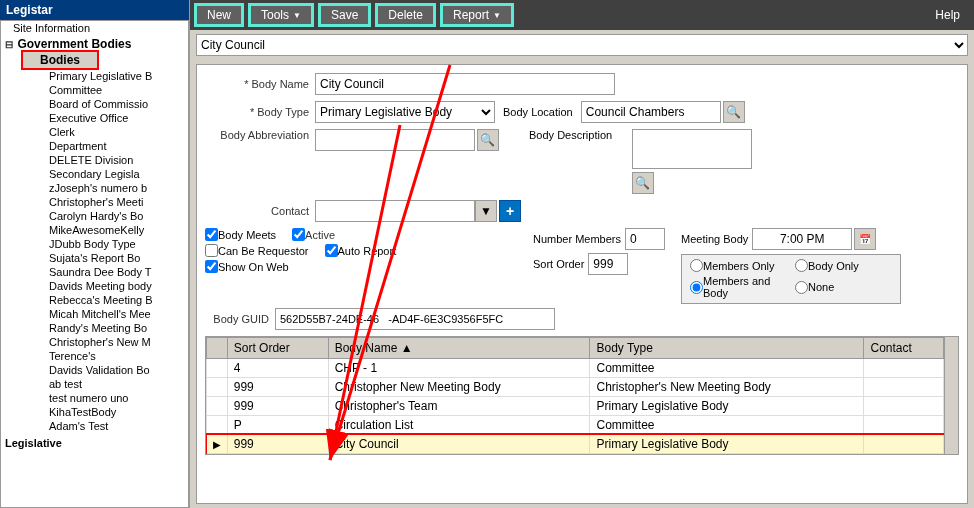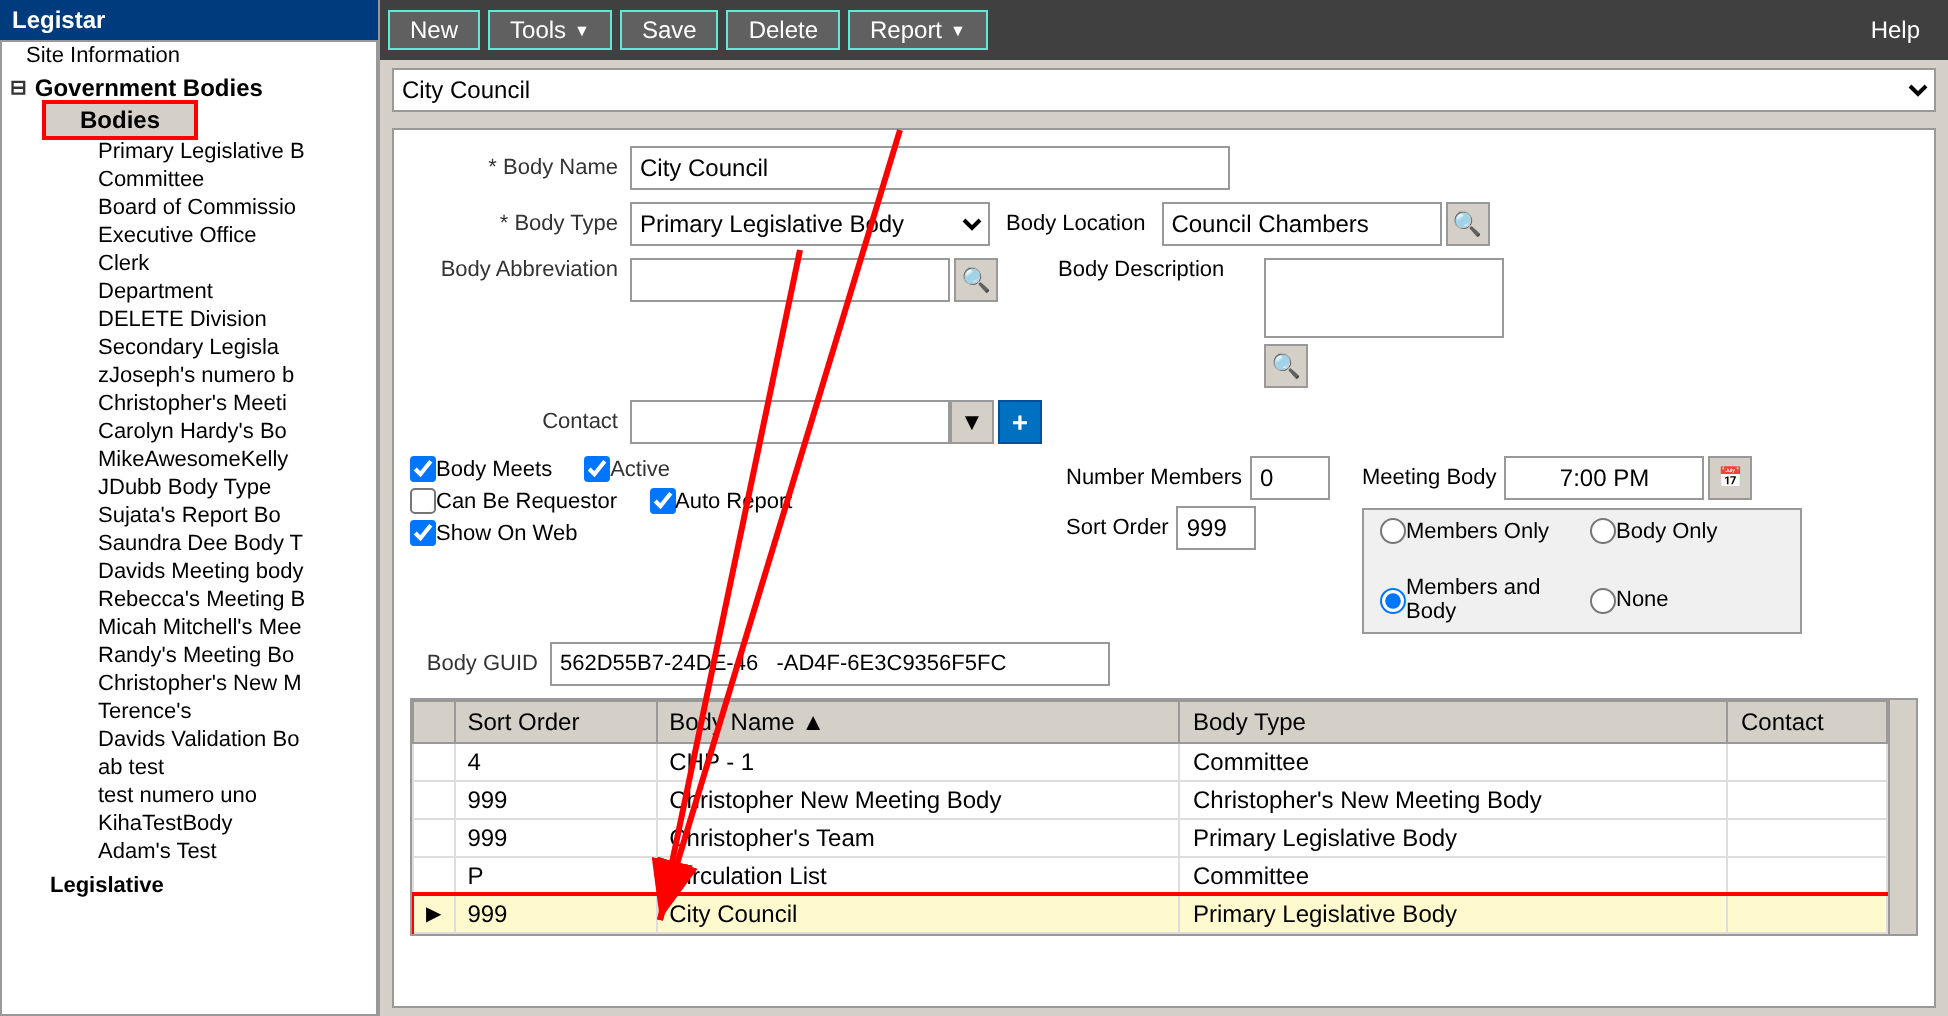--- a/index.html
+++ b/index.html
@@ -4,34 +4,34 @@
   <style>
     * { box-sizing: border-box; margin: 0; padding: 0; }
     body { font-family: Arial, sans-serif; font-size: 12px; background: #d4d0c8; overflow: hidden; }
 
     .app-container { display: flex; width: 974px; height: 508px; }
 
     
     .sidebar { width: 190px; background: #fff; border-right: 1px solid #999; display: flex; flex-direction: column; overflow: hidden; }
     .sidebar-header { background: #003c7d; color: white; padding: 3px 6px; font-weight: bold; font-size: 12px; }
     .sidebar-content { flex: 1; overflow-y: auto; border: 1px solid #999; }
-    .sidebar-item { padding: 2px 0; cursor: pointer; white-space: nowrap; overflow: hidden; text-overflow: ellipsis; margin-left: 20px; }
+    .sidebar-item { padding: 2px 0; cursor: pointer; white-space: nowrap; overflow: hidden; text-overflow: ellipsis; }
     .sidebar-group { padding: 2px 4px; }
     .sidebar-group-label { font-weight: bold; cursor: pointer; }
     .sidebar-subitem { padding: 1px 4px 1px 16px; cursor: pointer; white-space: nowrap; overflow: hidden; text-overflow: ellipsis; }
     .bodies-box { border: 2px solid red; padding: 1px 17px; font-weight: bold; background: #d4d0c8; }
     .expand-icon { margin-right: 4px; color: #333; font-size: 10px; }
     .tree-indent-1 { padding-left: 8px; }
 
     
     .main-area { flex: 1; display: flex; flex-direction: column; background: #d4d0c8; }
 
     
     .toolbar { background: #404040; display: flex; align-items: center; padding: 2px 4px; height: 30px; }
-    .toolbar-btn { background: #606060; color: white; border: 1px solid #5eead4; padding: 2px 10px; margin-right: 4px; cursor: pointer; font-size: 12px; display: flex; align-items: center; gap: 4px; }
+    .toolbar-btn { background: #606060; color: white; border: 3px solid #5eead4; padding: 2px 10px; margin-right: 4px; cursor: pointer; font-size: 12px; display: flex; align-items: center; gap: 4px; }
     .toolbar-spacer { flex: 1; }
     .toolbar-help { color: white; font-size: 12px; padding: 2px 10px; cursor: pointer; }
 
     
     .select-bar { background: #d4d0c8; padding: 4px 6px; display: flex; align-items: center; }
     .select-bar select { flex: 1; height: 22px; font-size: 12px; border: 1px solid #999; background: white; }
 
     
     .form-area { flex: 1; background: #d4d0c8; padding: 4px 6px; display: flex; flex-direction: column; }
 
@@ -230,21 +230,21 @@
             </div>
           </div>
 
           <div style="flex:1;">
             <div style="display:flex; align-items:center; margin-bottom:4px;">
               <span style="font-size:11px; margin-right:4px;">Meeting Body</span>
               <input type="text" class="form-input" style="width: 100px; text-align: center;" value="7:00 PM">
               <button class="icon-btn" style="margin-left:2px; font-size:10px;">📅</button>
             </div>
 
-            <div style="border:1px solid #999; padding:4px 8px; background:#f0f0f0; display:grid; grid-template-columns:1fr 1fr; gap:16px 8px; width:220px;">
+            <div style="border:1px solid #999; padding:4px 8px; background:#f0f0f0; display:grid; grid-template-columns:1fr 1fr; gap:3px 8px; width:220px;">
               <div style="display:flex;align-items:center;">
                 <input type="radio" name="sponsor" style="">
                 <span style="font-size:11px;">Members Only</span>
               </div>
               <div style="display:flex;align-items:center;">
                 <input type="radio" name="sponsor" style="">
                 <span style="font-size:11px;">Body Only</span>
               </div>
               <div style="display:flex;align-items:center;">
                 <input type="radio" name="sponsor" checked="" style="">

